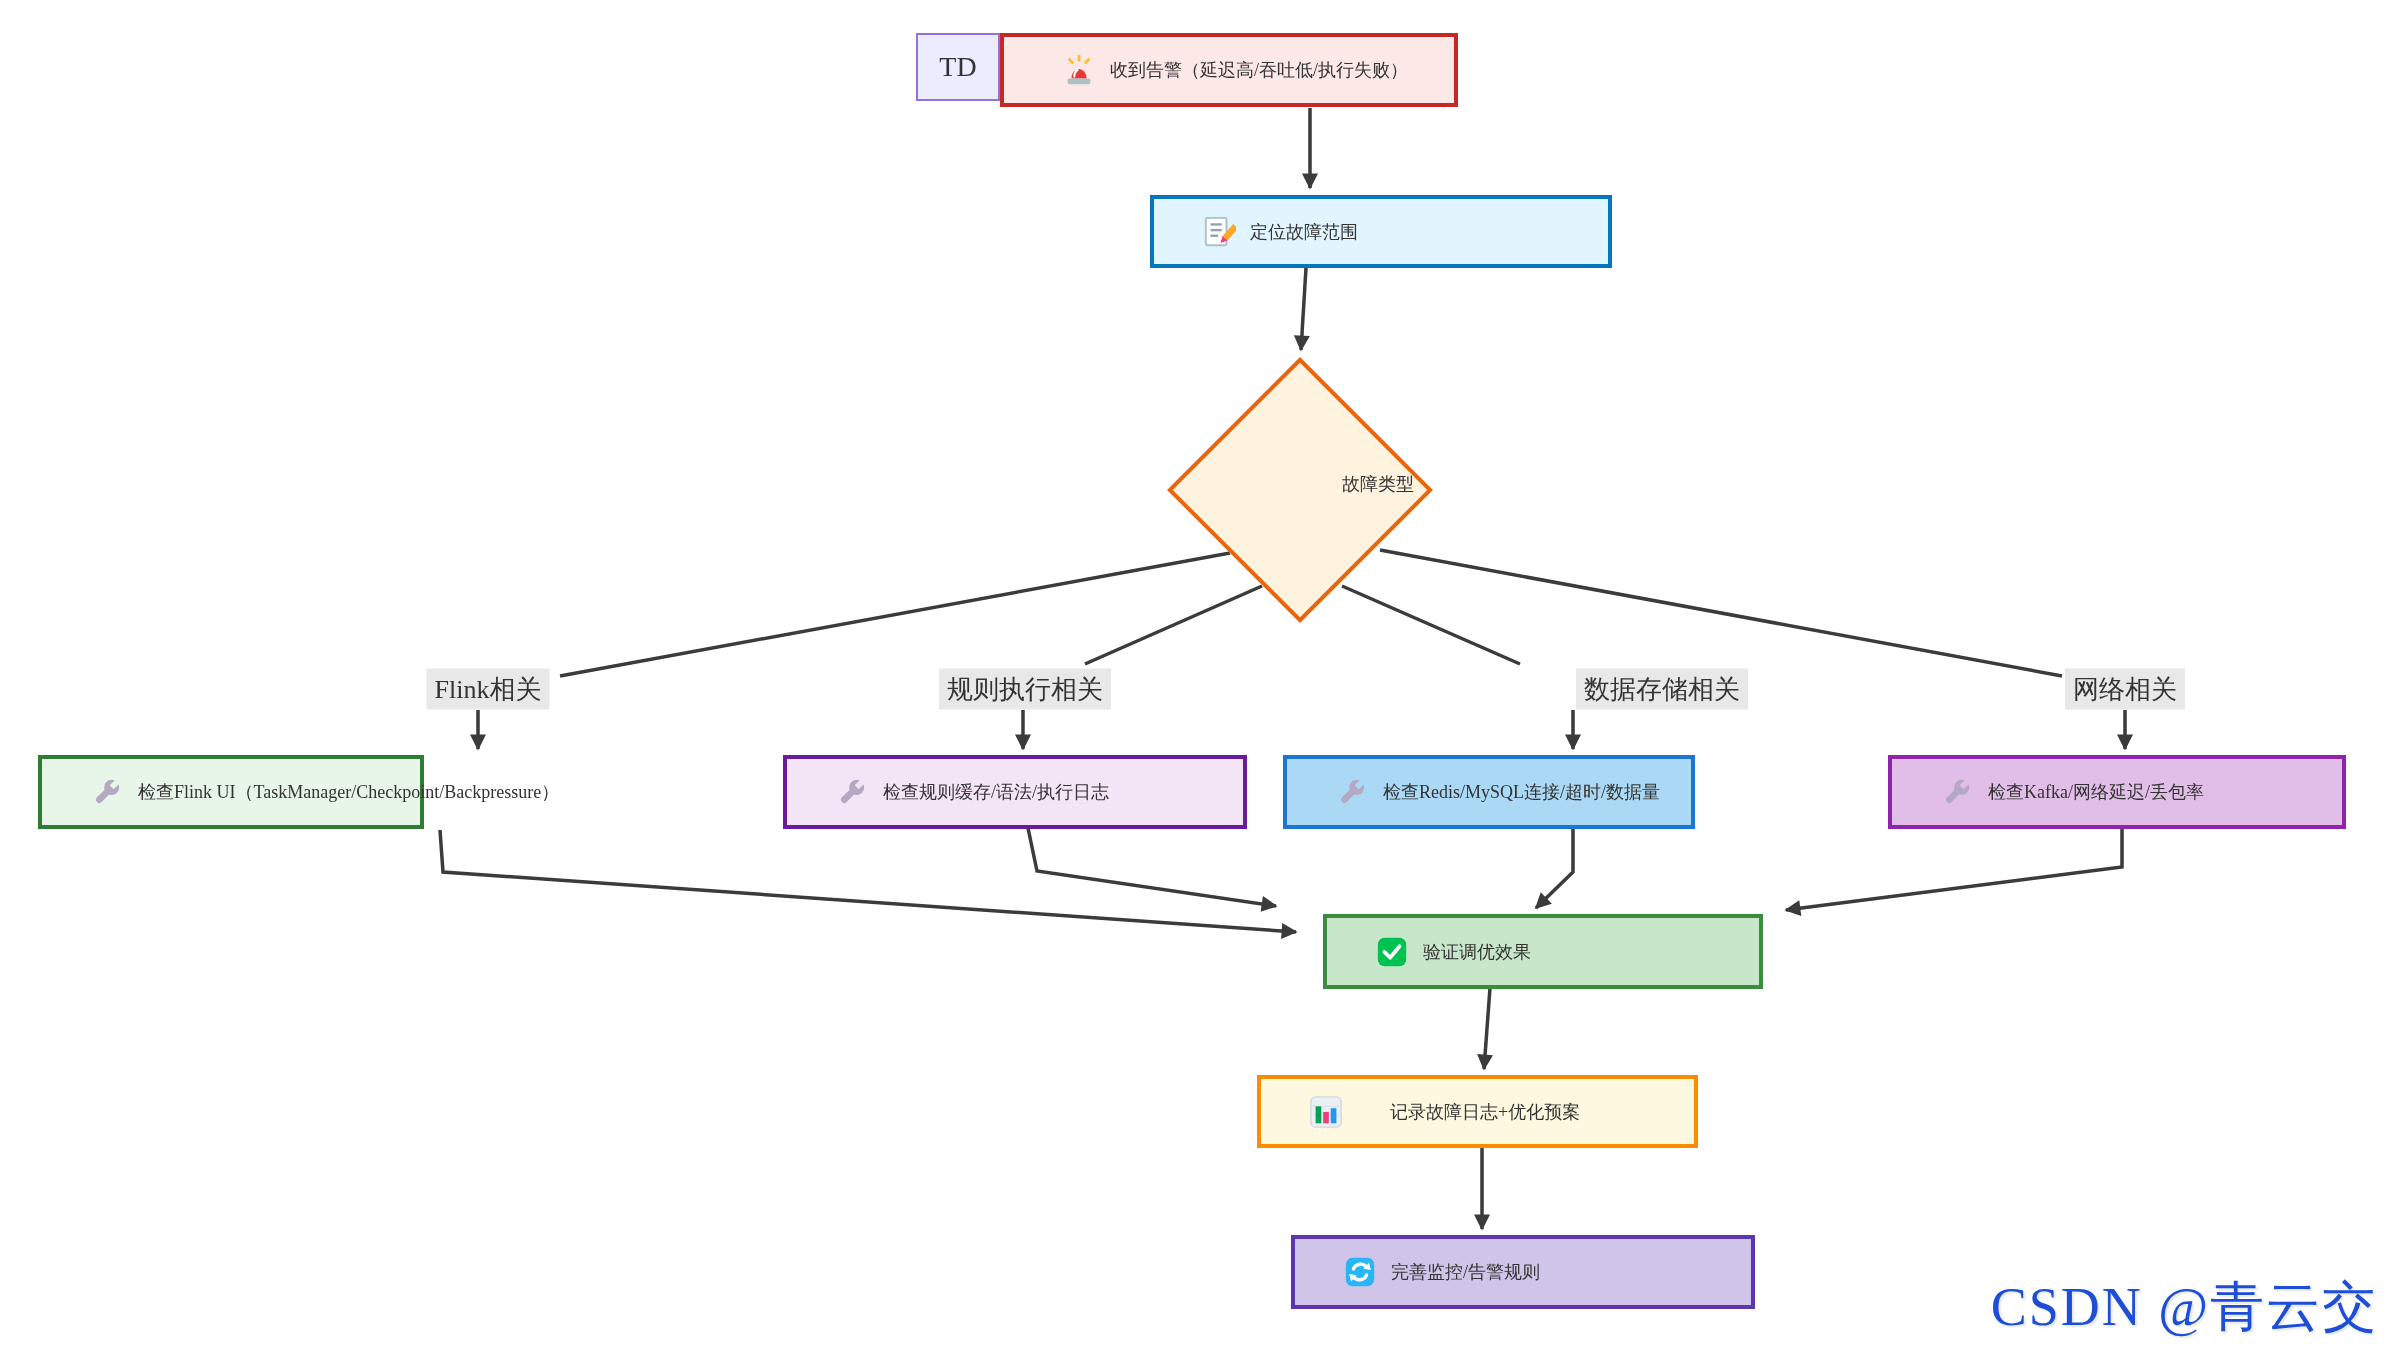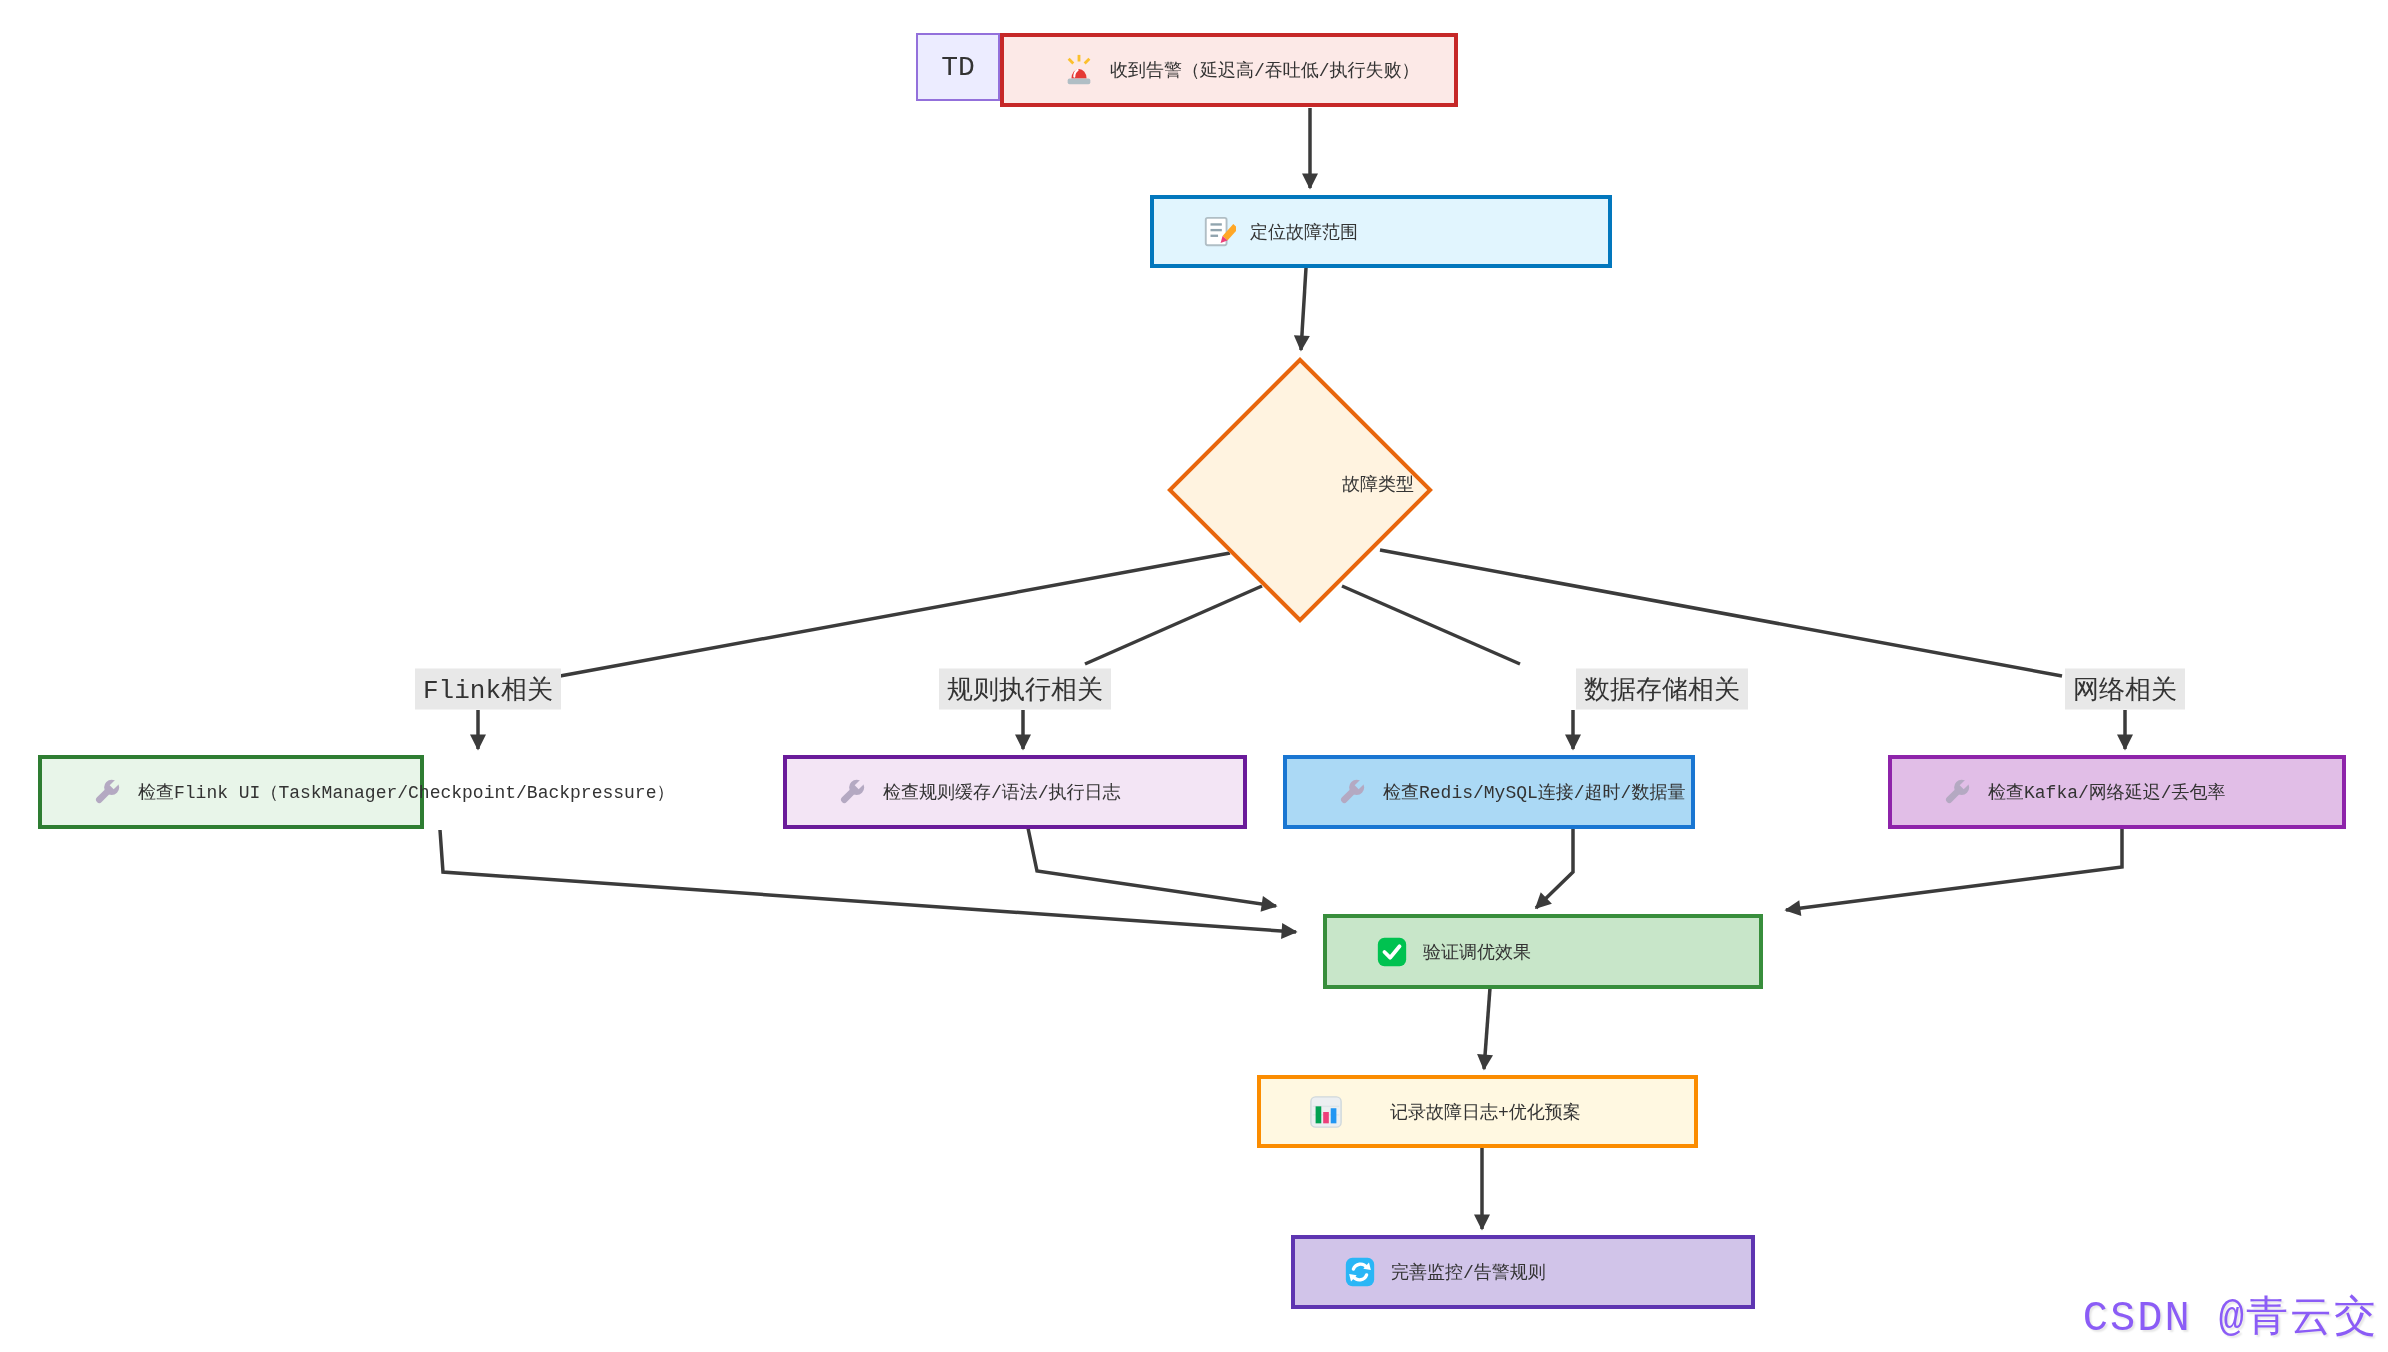--- a/index.html
+++ b/index.html
@@ -1,18 +1,18 @@
 <!DOCTYPE html>
 <html><head>
 <meta charset="utf-8">
 <style>
   html,body{margin:0;padding:0;background:#ffffff;}
   .canvas{
     position:relative;width:2388px;height:1352px;overflow:hidden;background:#fff;
-    font-family:Liberation Mono, monospace;color:#333;
+    font-family:Liberation Serif, serif;color:#333;
   }
   svg.edges{position:absolute;left:0;top:0;z-index:0;}
   .node{
     position:absolute;display:flex;align-items:center;gap:14px;
     box-sizing:border-box;padding-left:48px;font-size:18px;color:#333;
     white-space:nowrap;background:var(--node-fill);z-index:1;
   }
   .node .lbl{overflow:visible;}
   .ic{display:inline-flex;flex:0 0 auto;}
   .ic svg{width:34px;height:34px;display:block;}
@@ -50,21 +50,21 @@
   .edge-label{
     position:absolute;transform:translate(-50%,-50%);background:#e8e8e8;
     padding:3px 8px;font-size:26px;color:#333;white-space:nowrap;z-index:3;
   }
   #el-flink{left:488px;top:689px;}
   #el-rules{left:1025px;top:689px;}
   #el-storage{left:1662px;top:689px;}
   #el-network{left:2125px;top:689px;}
 
   .watermark{
-    position:absolute;right:10px;bottom:8px;font-size:42px;color:#8b5cf6;
+    position:absolute;right:10px;bottom:8px;font-size:54px;color:#1d4ed8;
     text-shadow:2px 2px 2px rgba(0,0,0,0.10);z-index:4;letter-spacing:2px;
   }
 </style>
 </head>
 <body>
 
 <div class="canvas">
 
   <svg class="edges" width="2388" height="1352">
     <defs>

